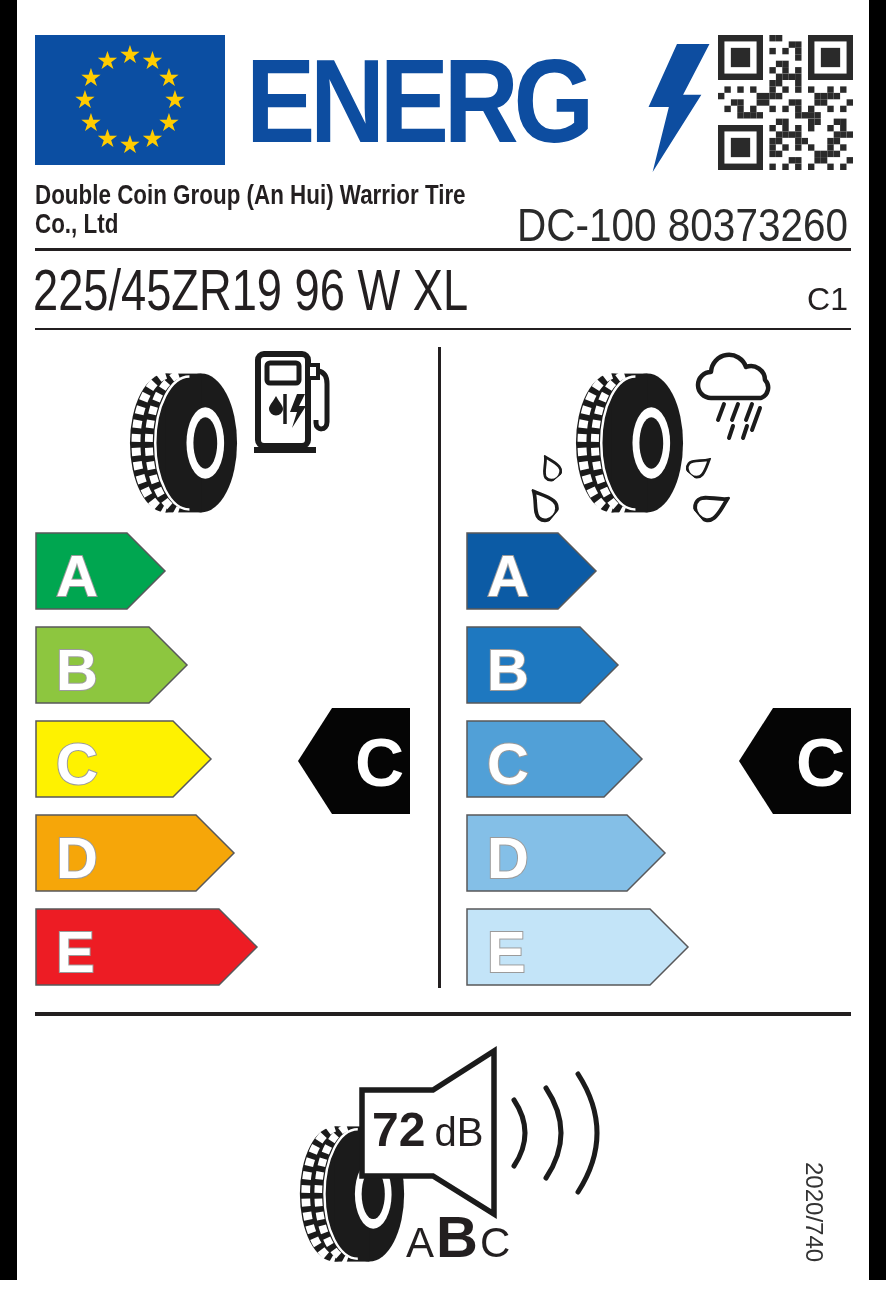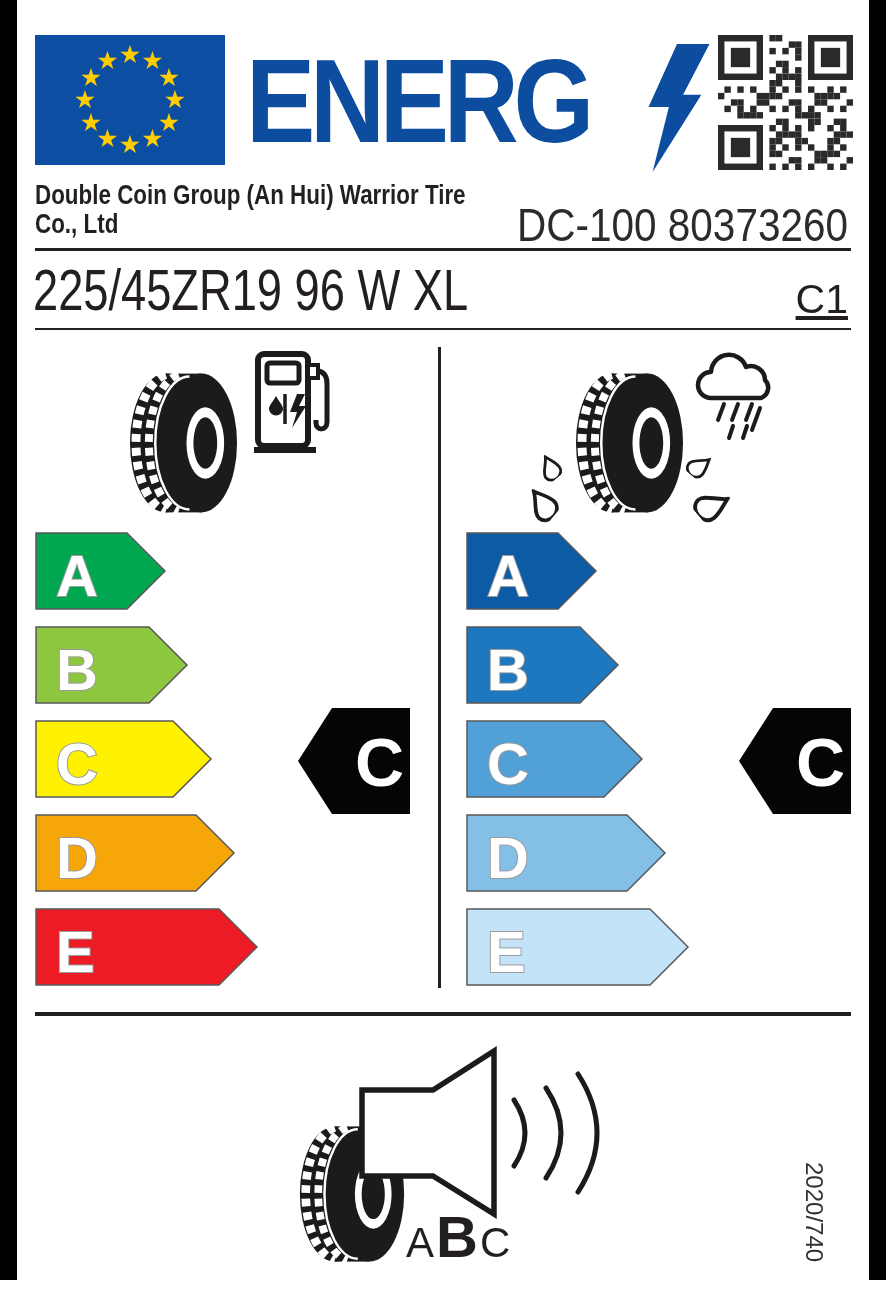--- a/index.html
+++ b/index.html
@@ -19,21 +19,21 @@
     white-space:nowrap;
   }
   .bolt{position:absolute;left:642px;top:44px;}
   .qr{position:absolute;left:718px;top:35px;width:135px;height:135px;}
   .supplier{position:absolute;left:35px;top:180px;font-weight:bold;font-size:28px;line-height:29px;
     transform:scaleX(.8);transform-origin:left top;white-space:nowrap;}
   .model-id{position:absolute;right:38px;top:202px;font-size:46px;line-height:46px;color:#2b2b2b;
     transform:scaleX(.88);transform-origin:right top;white-space:nowrap;}
   .size-text{position:absolute;left:33px;top:260px;font-size:58px;line-height:60px;
     transform:scaleX(.78);transform-origin:left top;white-space:nowrap;}
-  .class-text{position:absolute;right:38px;top:280px;font-size:41px;line-height:38px;text-decoration:underline;}
+  .class-text{position:absolute;right:38px;top:280px;font-size:32px;line-height:38px;}
   .divider{position:absolute;left:438px;top:347px;width:3px;height:641px;background:#231f20;}
   
   .bar{position:absolute;}
   .bar-letter{font-family:"Liberation Sans",sans-serif;font-weight:bold;font-size:58px;fill:#fff;
     stroke:#9b9b9b;stroke-width:2px;paint-order:stroke;}
   .rating-arrow{position:absolute;}
   .rating-letter{font-family:"Liberation Sans",sans-serif;font-weight:bold;font-size:68px;fill:#fff;}
   
   .db-row{position:absolute;left:372px;top:1106px;display:flex;align-items:baseline;gap:9px;z-index:5;}
   .db-value{font-size:48px;font-weight:bold;line-height:48px;}
@@ -323,20 +323,24 @@
   </svg>
 
   <div class="rule" style="top:1012px;height:4px"></div>
 
   <svg class="abs" style="left:296px;top:1120px;z-index:1" width="112" height="148">
       <use href="#tire"></use>
     </svg>
   <svg class="abs" style="left:340px;top:1040px;z-index:3" width="170" height="185" viewBox="0 0 170 185">
     <path d="M22,50 H93 L154,11 V174 L93,136 H22 Z" fill="#fff" stroke="#1b1b1b" stroke-width="5.5" stroke-linejoin="miter"></path>
   </svg>
+  <div class="db-row">
+    <span class="db-value">72</span>
+    <span class="db-unit">dB</span>
+  </div>
   <svg class="abs" style="left:500px;top:1060px" width="100" height="150" viewBox="0 0 100 150">
     <g fill="none" stroke="#1b1b1b" stroke-width="5" stroke-linecap="round">
       <path d="M14,40 q22,33 0,66"></path>
       <path d="M46,28 q30,45 0,90"></path>
       <path d="M78,14 q38,59 0,118"></path>
     </g>
   </svg>
   <div class="abc-row">
     <span class="abc-side">A</span>
     <span class="abc-rating">B</span>

